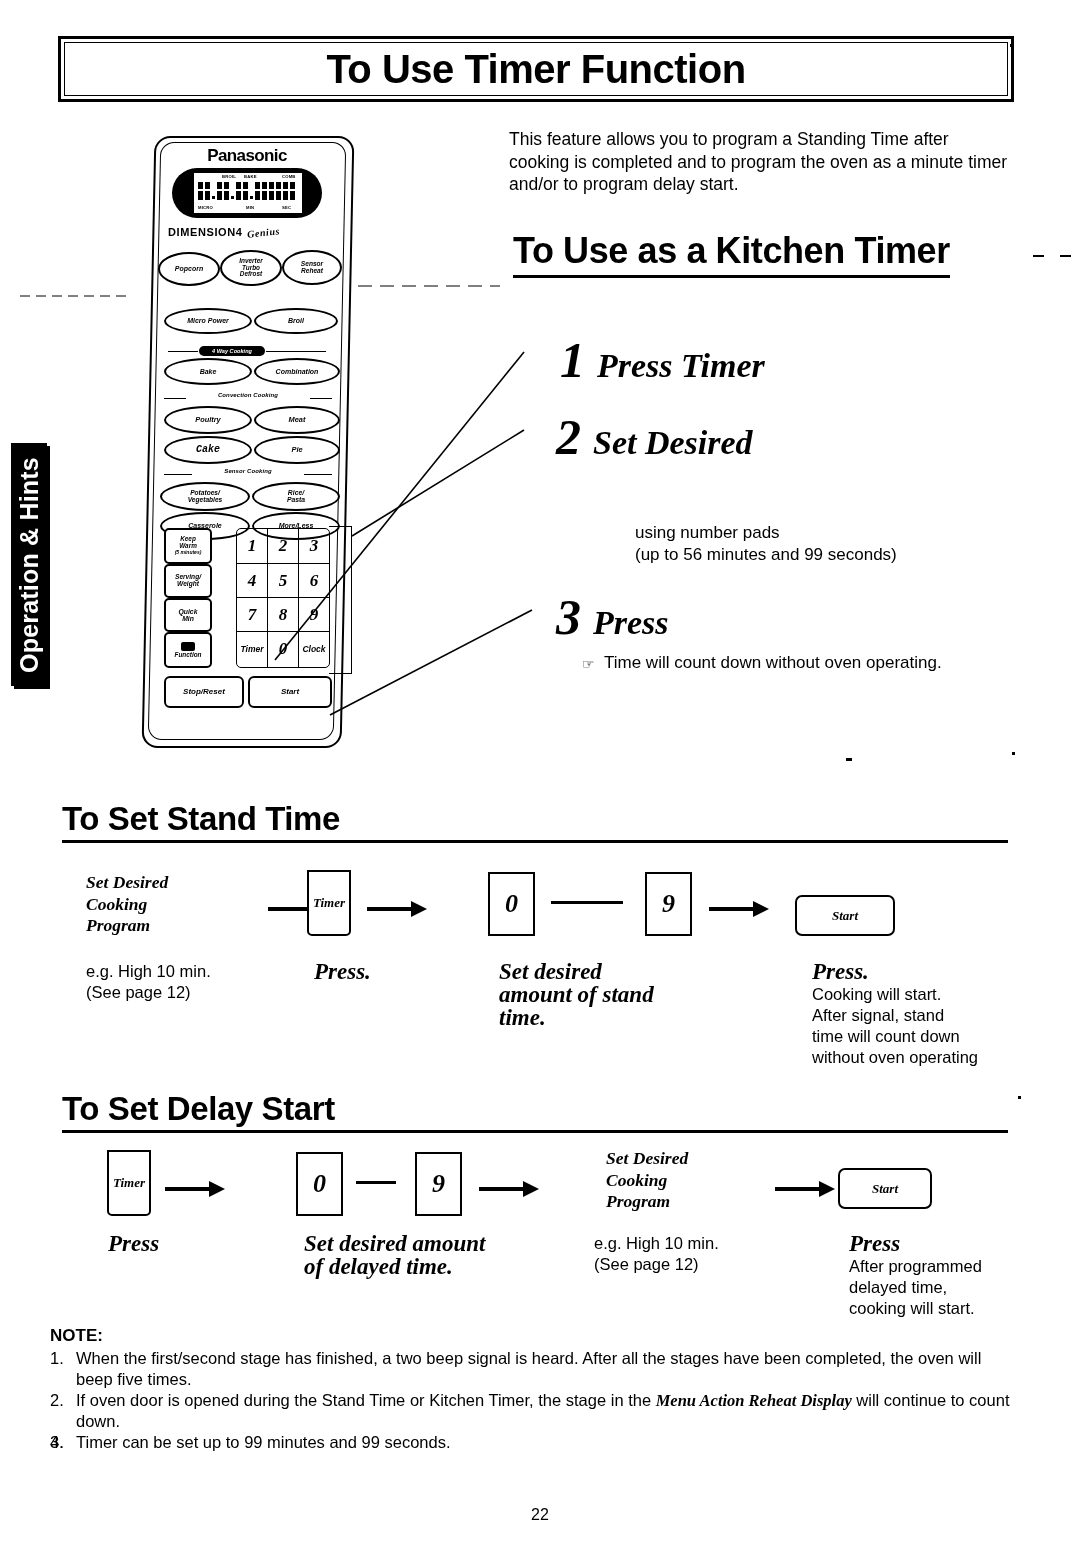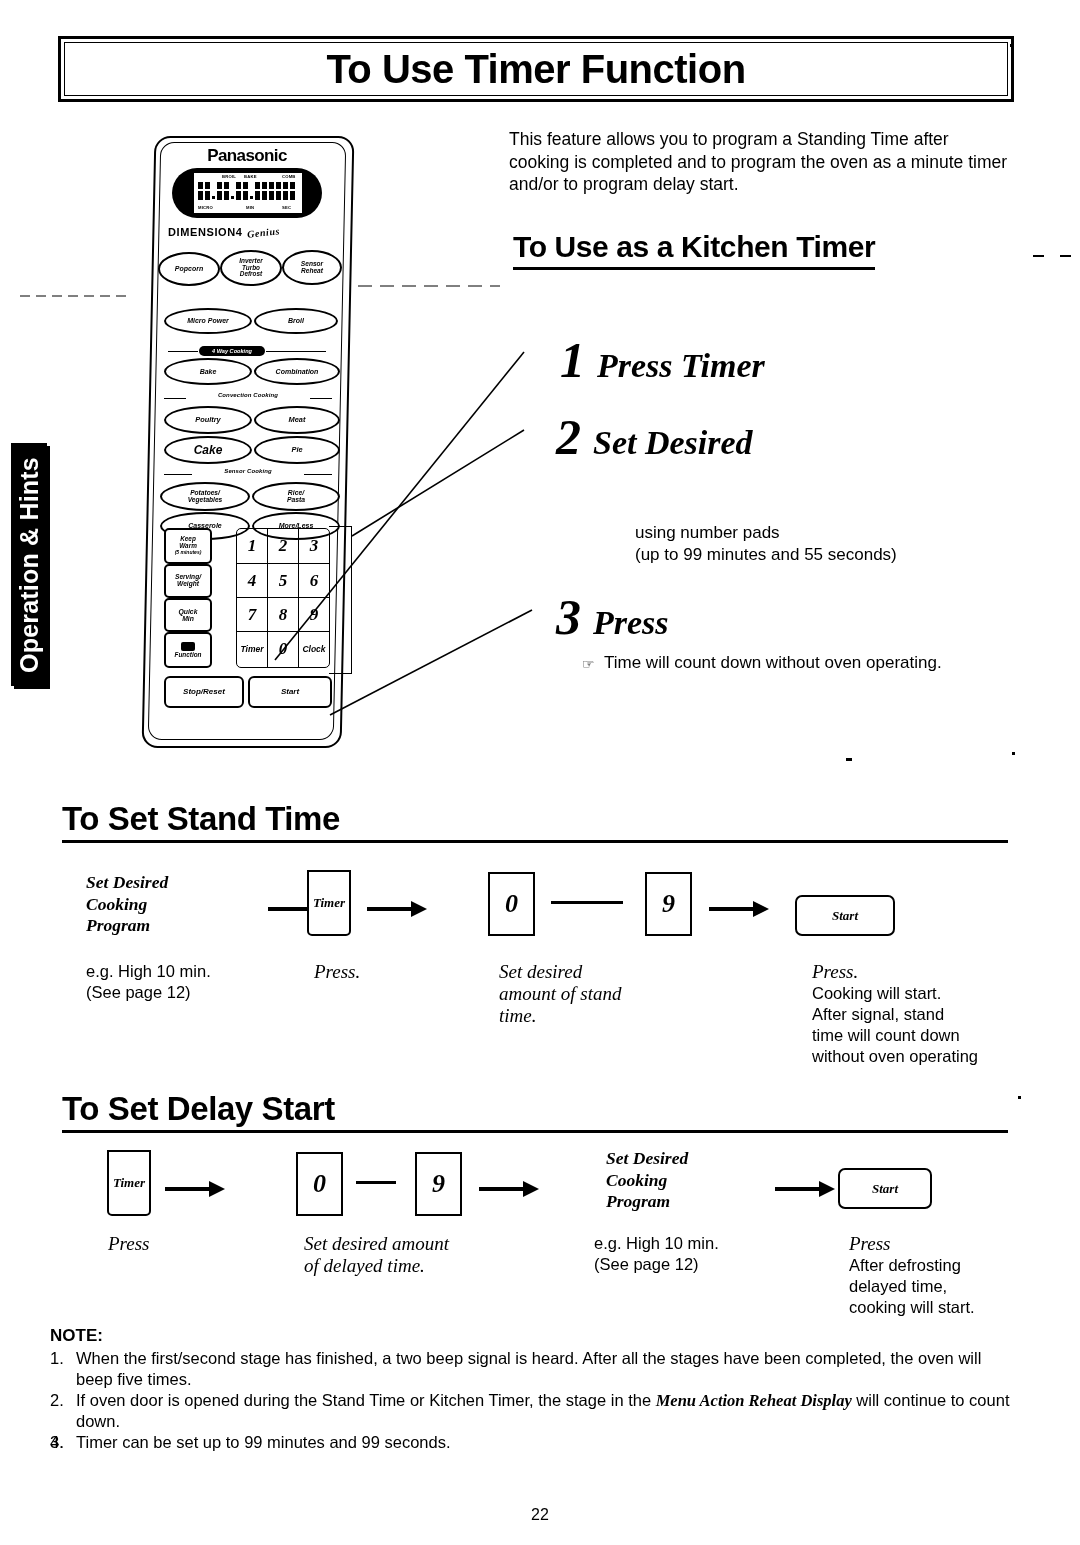--- a/index.html
+++ b/index.html
@@ -40,21 +40,21 @@
   }
 
   
   #intro{
     position:absolute;left:509px;top:128px;width:500px;
     font-size:17.5px;line-height:22.5px;
   }
 
   
   .h2{
-    position:absolute;font-weight:bold;font-size:30px;
+    position:absolute;font-weight:bold;font-size:36px;
     letter-spacing:-.4px;padding-bottom:3px;
     font-family:"Liberation Sans",sans-serif;
   }
   #kt-head{left:513px;top:230px;border-bottom:3px solid #000;}
   #kt-dash1{position:absolute;left:1033px;top:255px;width:11px;height:2px;background:#000;}
   #kt-dash2{position:absolute;left:1060px;top:255px;width:11px;height:2px;background:#000;}
 
   
   .step{position:absolute;display:flex;align-items:baseline;}
   .step .num{
@@ -181,21 +181,21 @@
   .keybox .kl{
     font-family:"Liberation Serif",serif;font-style:italic;font-weight:bold;
   }
   .digit{font-family:"Liberation Serif",serif;font-style:italic;font-weight:bold;font-size:26px;}
   .arrow{position:absolute;height:20px;}
   .dashline{position:absolute;height:2.5px;background:#000;}
 
   .cap{
     position:absolute;font-size:16.5px;line-height:21px;
   }
-  .cap b{font-family:"Liberation Serif",serif;font-style:italic;font-weight:normal;font-size:19px;}
+  .cap b{font-family:"Liberation Serif",serif;font-style:italic;font-weight:bold;font-size:23px;}
 
   
   #note-head{position:absolute;left:50px;top:1326px;font-weight:bold;font-size:17px;}
   #notes{position:absolute;left:50px;top:1348px;width:960px;font-size:16.5px;line-height:21px;}
   .note-li{position:relative;padding-left:26px;margin-bottom:0;}
   .note-li .n{position:absolute;left:0;top:0;}
   .note-li em{font-family:"Liberation Serif",serif;font-style:italic;font-weight:bold;}
   #pageno{
     position:absolute;left:0;top:1506px;width:1080px;text-align:center;font-size:16px;
   }
@@ -228,21 +228,21 @@
 
   <div class="step" id="step2">
     <span class="num">2</span>
     <span class="txt">
       <span>Set Desired</span><br>
     </span>
   </div>
 
   <div id="step2-sub">
     <div>using number pads</div>
-    <div>(up to 99 minutes and 55 seconds)</div>
+    <div>(up to 56 minutes and 99 seconds)</div>
   </div>
 
   <div class="step" id="step3">
     <span class="num">3</span>
     <span class="txt">Press</span>
   </div>
 
   <div id="step3-sub">
     <span class="bullet">☞</span>
     <span>Time will count down without oven operating.</span>
@@ -319,21 +319,21 @@
     <div class="grp-rule" style="left:22px;top:262px;width:22px;"></div>
     <div class="grp-rule" style="left:168px;top:262px;width:22px;"></div>
     <div class="grp-lbl" style="left:44px;top:256px;width:124px;">Convection Cooking</div>
 
     <div class="oval" style="left:22px;top:270px;width:84px;height:24px;font-size:7.4px;">
       <span>Poultry</span>
     </div>
     <div class="oval" style="left:112px;top:270px;width:82px;height:24px;font-size:7.4px;">
       <span>Meat</span>
     </div>
-    <div class="oval" style="left:22px;top:300px;width:84px;height:24px;font-size:12px;">
+    <div class="oval" style="left:22px;top:300px;width:84px;height:24px;font-size:10px;font-family:Liberation Mono, monospace;">
       <span>Cake</span>
     </div>
     <div class="oval" style="left:112px;top:300px;width:82px;height:24px;font-size:7.4px;">
       <span>Pie</span>
     </div>
 
     <div class="grp-rule" style="left:22px;top:338px;width:28px;"></div>
     <div class="grp-rule" style="left:162px;top:338px;width:28px;"></div>
     <div class="grp-lbl" style="left:50px;top:332px;width:112px;">Sensor Cooking</div>
 
@@ -524,21 +524,21 @@
   <div class="cap" style="left:304px;top:1233px;width:240px;">
     <div><b>Set desired amount</b></div>
     <div><b>of delayed time.</b></div>
   </div>
   <div class="cap" style="left:594px;top:1233px;width:210px;">
     <div>e.g. High 10 min.</div>
     <div>(See page 12)</div>
   </div>
   <div class="cap" style="left:849px;top:1233px;width:175px;">
     <div><b>Press</b></div>
-    <div>After defrosting</div>
+    <div>After programmed</div>
     <div>delayed time,</div>
     <div>cooking will start.</div>
   </div>
 
   <div id="note-head">NOTE:</div>
   <div id="notes">
     <div class="note-li">
       <span class="n">1.</span>
       <span>When the first/second stage has finished, a two beep signal is heard. After all the stages have been completed, the oven will beep five times.</span>
     </div>

